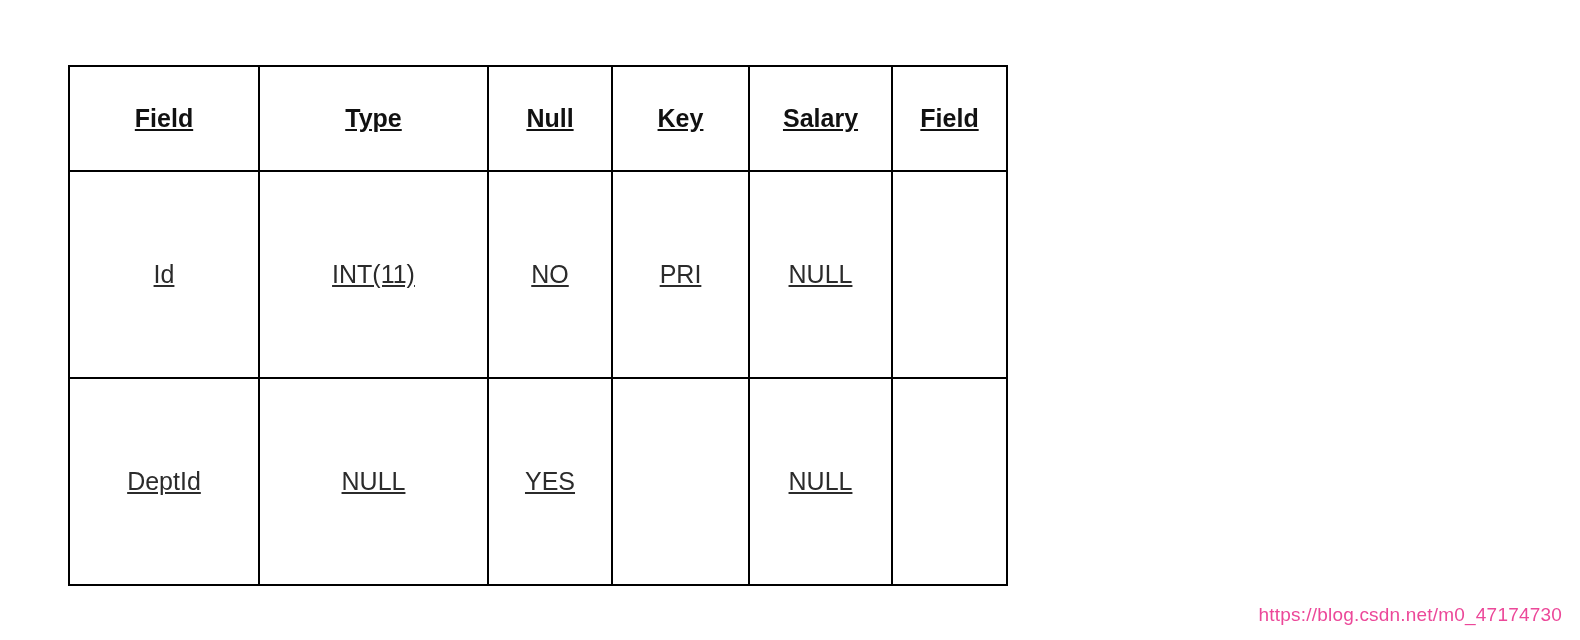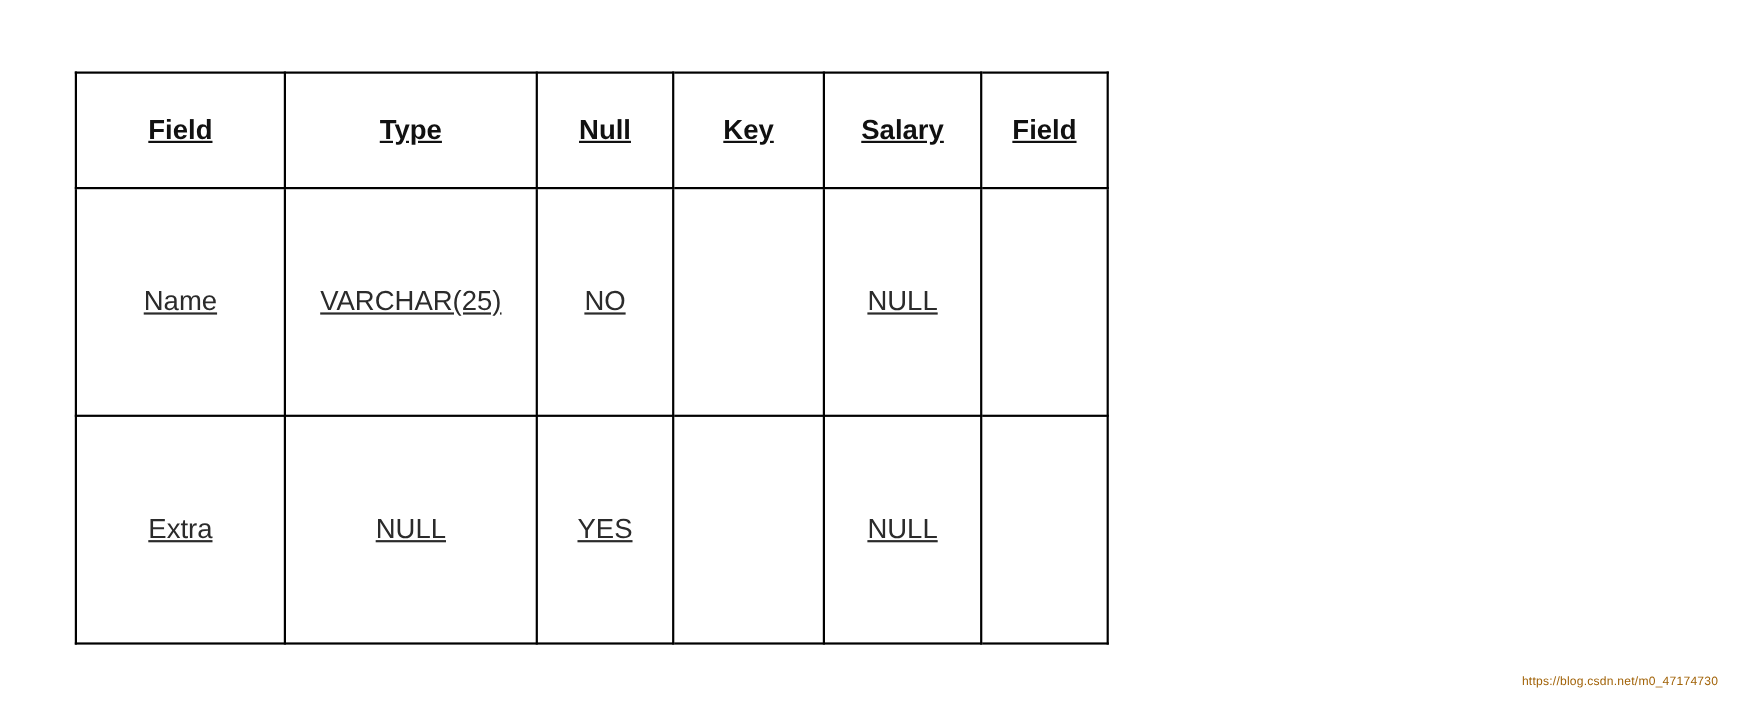--- a/index.html
+++ b/index.html
@@ -48,22 +48,22 @@
   col.c-field   { width: 190px; }
   col.c-type    { width: 229px; }
   col.c-null    { width: 124px; }
   col.c-key     { width: 137px; }
   col.c-default { width: 143px; }
   col.c-extra   { width: 115px; }
   .watermark {
     position: absolute;
     right: 18px;
     bottom: 14px;
-    font-size: 11px;
-    color: #a16207;
+    font-size: 19px;
+    color: #ec4899;
     letter-spacing: 0.2px;
     user-select: none;
   }
 </style>
 </head>
 <body>
 
 <div class="canvas">
 
   <table class="schema">
@@ -80,29 +80,29 @@
         <th>Field</th>
         <th>Type</th>
         <th>Null</th>
         <th>Key</th>
         <th>Salary</th>
         <th>Field</th>
       </tr>
     </thead>
     <tbody>
       <tr>
-        <td>Name</td>
-        <td>VARCHAR(25)</td>
+        <td>Id</td>
+        <td>INT(11)</td>
         <td>NO</td>
-        <td></td>
+        <td>PRI</td>
         <td>NULL</td>
         <td></td>
       </tr>
       <tr>
-        <td>Extra</td>
+        <td>DeptId</td>
         <td>NULL</td>
         <td>YES</td>
         <td></td>
         <td>NULL</td>
         <td></td>
       </tr>
     </tbody>
   </table>
 
   <div class="watermark">https://blog.csdn.net/m0_47174730</div>

